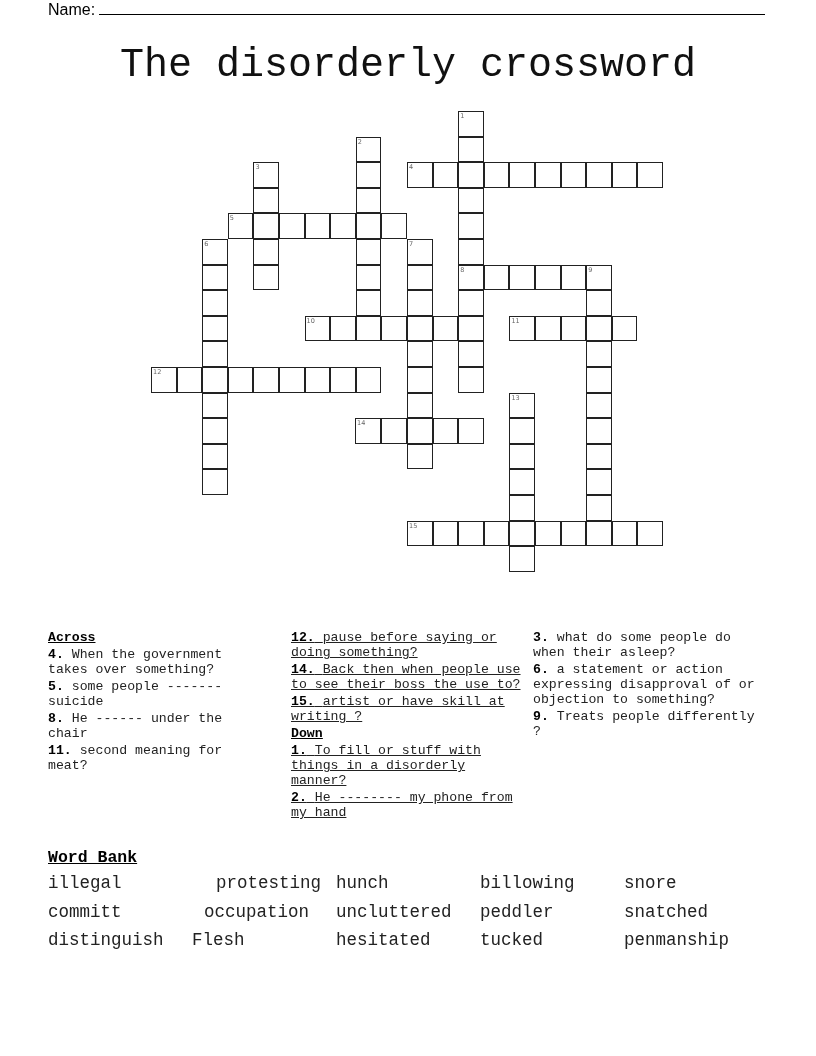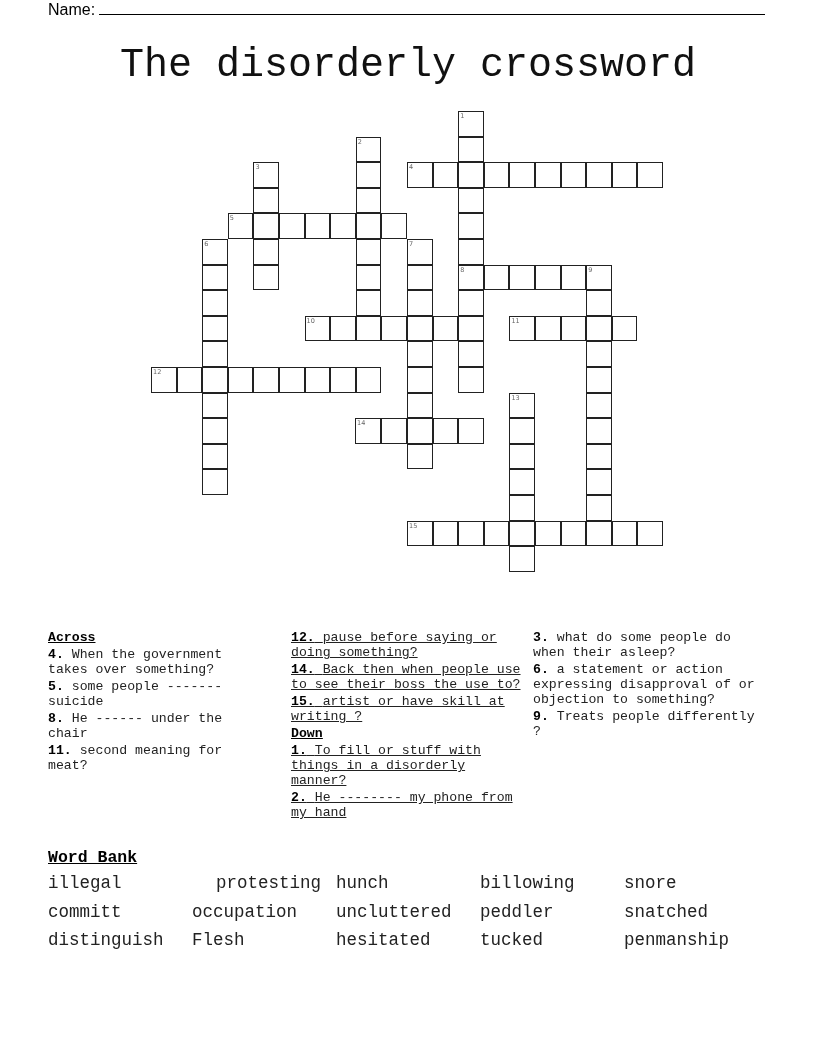--- a/index.html
+++ b/index.html
@@ -198,21 +198,21 @@
 <div class="wb" id="wordbank">
     <div class="wb-row">
       <span class="wb-word" style="left: 0px;">illegal</span>
       <span class="wb-word" style="left: 136px; margin-left: 32px;">protesting</span>
       <span class="wb-word" style="left: 288px;">hunch</span>
       <span class="wb-word" style="left: 432px;">billowing</span>
       <span class="wb-word" style="left: 576px;">snore</span>
     </div>
     <div class="wb-row">
       <span class="wb-word" style="left: 0px;">committ</span>
-      <span class="wb-word" style="left: 144px; text-align: right;">occupation</span>
+      <span class="wb-word" style="left: 156px; text-align: right;">occupation</span>
       <span class="wb-word" style="left: 288px;">uncluttered</span>
       <span class="wb-word" style="left: 432px;">peddler</span>
       <span class="wb-word" style="left: 576px;">snatched</span>
     </div>
     <div class="wb-row">
       <span class="wb-word" style="left: 0px;">distinguish</span>
       <span class="wb-word" style="left: 144px;">Flesh</span>
       <span class="wb-word" style="left: 288px;">hesitated</span>
       <span class="wb-word" style="left: 432px;">tucked</span>
       <span class="wb-word" style="left: 576px;">penmanship</span>

